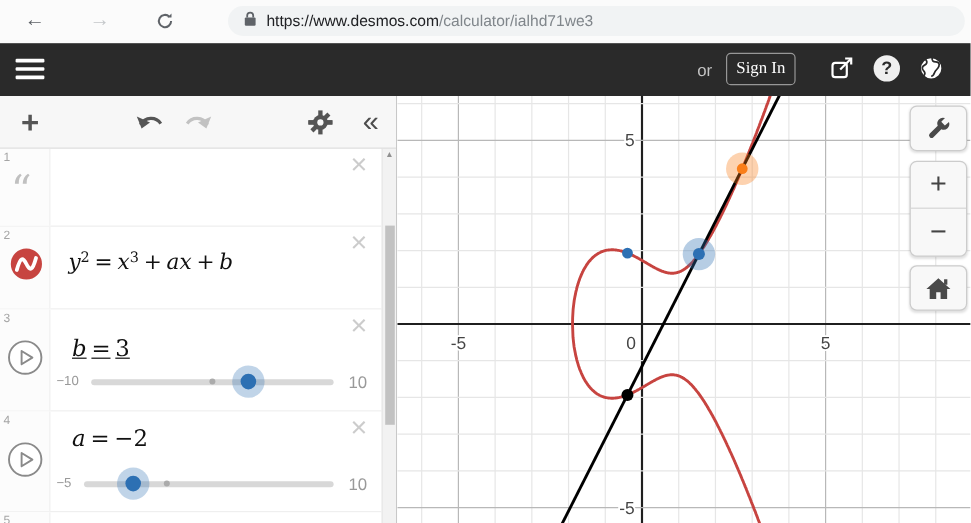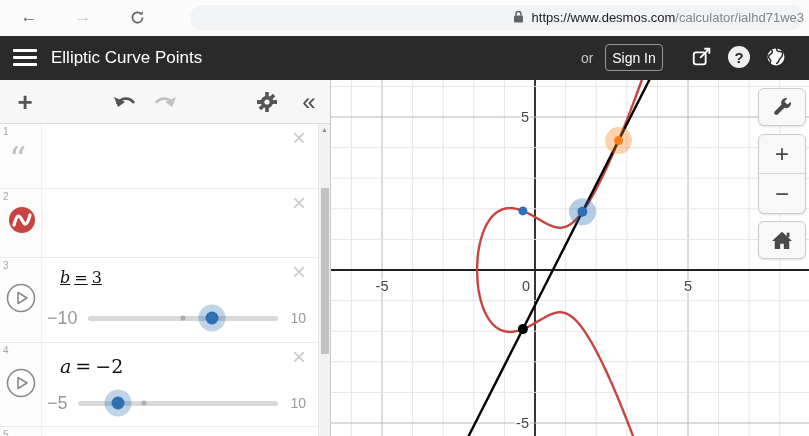--- a/index.html
+++ b/index.html
@@ -2,33 +2,33 @@
 <html><head>
 <meta charset="utf-8">
 <style>
   html,body{margin:0;padding:0;background:#fff;font-family:"Liberation Sans",sans-serif;}
   #app{position:relative;width:809px;height:436px;overflow:hidden;background:#fff;}
 
   
   .chrome{position:absolute;left:0;top:0;width:809px;height:36px;background:#fbfbfb;}
   .chrome .navbtn{position:absolute;top:4px;width:26px;height:26px;display:flex;align-items:center;justify-content:center;font-size:17px;color:#5f6368;}
   .chrome .fwd{color:#c4c7ca;}
-  .urlbar{position:absolute;left:190px;top:5px;width:614px;height:25px;background:#f1f3f4;border-radius:13px;display:flex;align-items:center;padding-left:13px;box-sizing:border-box;justify-content:flex-end;}
+  .urlbar{position:absolute;left:190px;top:5px;width:614px;height:25px;background:#f1f3f4;border-radius:13px;display:flex;align-items:center;padding-left:13px;box-sizing:border-box;}
   .urlbar .url{font-size:13px;margin-left:8px;white-space:nowrap;}
   .url .dom{color:#202124;}
   .url .path{color:#80868b;}
 
   
   .dheader{position:absolute;left:0;top:36px;width:809px;height:44px;background:#2a2a2a;}
   .burger{position:absolute;left:13px;top:13px;width:24px;height:18px;cursor:pointer;}
   .burger div{height:3px;background:#fff;margin-bottom:4px;border-radius:1px;}
   .dtitle{position:absolute;left:51px;top:12px;color:#fff;font-size:17px;}
   .btn-create{position:absolute;left:458px;top:7px;width:115px;height:29px;background:#2f9e48;border:none;border-radius:4px;color:#fff;font-size:14.5px;font-family:"Liberation Sans",sans-serif;}
   .or-label{position:absolute;left:581px;top:14px;color:#c3c3c3;font-size:14px;}
-  .btn-signin{position:absolute;left:605px;top:8px;width:58px;height:27px;background:transparent;border:1.5px solid #979797;border-radius:4px;color:#fff;font-size:14px;font-family:Liberation Sans, sans-serif;}
+  .btn-signin{position:absolute;left:605px;top:8px;width:58px;height:27px;background:transparent;border:1.5px solid #979797;border-radius:4px;color:#fff;font-size:14px;font-family:Liberation Serif, serif;}
   .hicon{position:absolute;top:9px;width:24px;height:24px;display:flex;align-items:center;justify-content:center;}
   .help-circle{width:22px;height:22px;border-radius:50%;background:#efefef;color:#2a2a2a;font-weight:bold;font-size:15px;display:flex;align-items:center;justify-content:center;}
 
   
   .panel{position:absolute;left:0;top:80px;width:331px;height:356px;background:#fff;border-right:1px solid #c8c8c8;box-sizing:border-box;}
   .ptoolbar{position:absolute;left:0;top:0;width:330px;height:44px;background:#f7f7f7;border-bottom:1px solid #d9d9d9;box-sizing:border-box;}
   .ticon{position:absolute;top:7px;height:30px;display:flex;align-items:center;justify-content:center;color:#555;}
   .plus-icon{left:10px;width:30px;font-size:26px;font-weight:bold;}
   .undo-icon{left:111px;width:30px;}
   .redo-icon{left:149px;width:30px;}
@@ -42,21 +42,21 @@
   .xbtn{position:absolute;right:12px;top:2px;font-size:24px;color:#ccc;line-height:1;cursor:pointer;}
   .note-quote{position:absolute;left:9px;top:18px;font-family:"DejaVu Serif",serif;font-size:34px;color:#c0c0c0;line-height:1;}
   .note-text{position:absolute;left:57px;top:26px;font-size:15px;color:#222;}
   .curve-badge{position:absolute;left:8px;top:17px;}
   .mathexp{position:absolute;font-family:"DejaVu Serif",serif;font-size:18px;color:#111;}
   .mvar{font-style:italic;}
   .mop{font-style:normal;padding:0 4px;}
   .msup{font-size:12px;vertical-align:6px;font-style:normal;}
   .playbtn{position:absolute;left:6px;top:25px;width:30px;height:30px;}
   .slider-row{position:absolute;left:0;width:318px;top:50px;height:20px;display:flex;align-items:center;padding-left:47px;padding-right:12px;box-sizing:border-box;}
-  .slider-min{color:#999;font-size:18px;margin-right:10px;white-space:nowrap;}
+  .slider-min{color:#999;font-size:11px;margin-right:10px;white-space:nowrap;}
   .slider-max{color:#999;font-size:14px;margin-left:12px;white-space:nowrap;}
   .slider-track{position:relative;flex:1;height:5px;background:#d8d8d8;border-radius:3px;}
   .slider-tick{position:absolute;width:5px;height:5px;border-radius:50%;background:#ababab;top:50%;transform:translate(-50%,-50%);}
   .slider-halo{position:absolute;width:27px;height:27px;border-radius:50%;background:rgba(45,112,179,0.30);top:50%;transform:translate(-50%,-50%);}
   .slider-handle{position:absolute;width:13px;height:13px;border-radius:50%;background:#2d70b3;top:50%;transform:translate(-50%,-50%);cursor:pointer;}
 
   .pscrollbar{position:absolute;left:318px;top:44px;width:12px;height:312px;background:#f2f2f2;border-left:1px solid #e7e7e7;box-sizing:border-box;}
   .pscroll-up{position:absolute;left:2px;top:2px;font-size:7px;color:#909090;}
   .pscroll-thumb{position:absolute;left:1.5px;top:64px;width:8px;height:166px;background:#c2c2c2;}
 
@@ -93,21 +93,20 @@
       <span class="url"><span class="dom">https://www.desmos.com</span><span class="path">/calculator/ialhd71we3</span></span>
     </div>
   </div>
 
   <div class="dheader">
     <div class="burger">
         <div></div>
         <div></div>
         <div></div>
       </div>
-    <div class="dtitle">Elliptic Curve Points</div>
     <span class="or-label">or</span>
     <button class="btn-signin">Sign In</button>
     <div class="hicon" style="left:690px;">
       <svg width="22" height="22" viewBox="0 0 24 24">
           <rect x="3" y="7" width="13" height="13" rx="2.5" fill="none" stroke="#fff" stroke-width="2"></rect>
           <path d="M10 13 L20 3" stroke="#fff" stroke-width="2" fill="none"></path>
           <path d="M14.5 3 H20 V8.5" stroke="#fff" stroke-width="2" fill="none"></path>
         </svg>
     </div>
     <div class="hicon" style="left:727px;">
@@ -166,34 +165,35 @@
       <div class="eitem" style="height:69px;">
         <div class="gutter">
             <span class="idx">2</span>
           <span class="curve-badge">
             <svg width="28" height="28" viewBox="0 0 28 28">
                 <circle cx="14" cy="14" r="13" fill="#c74440"></circle>
                 <path d="M6 19 C9 8 11 8 14 14 C17 20 19 20 22 9" fill="none" stroke="#fff" stroke-width="3.2" stroke-linecap="round"></path>
               </svg>
           </span>
           </div>
+        <span class="mathexp" style="left:57px;top:18px;"><span class="mvar">y</span><sup class="msup">2</sup><span class="mop">=</span><span class="mvar">x</span><sup class="msup">3</sup><span class="mop">+</span><span class="mvar">ax</span><span class="mop">+</span><span class="mvar">b</span></span>
         <span class="xbtn">×</span>
       </div>
 
       <div class="eitem" style="height:85px;">
         <div class="gutter">
             <span class="idx">3</span>
           <span class="playbtn">
             <svg width="30" height="30" viewBox="0 0 30 30">
                 <circle cx="15" cy="15" r="13.5" fill="#fff" stroke="#8a8a8a" stroke-width="1.6"></circle>
                 <path d="M12 9.5 L21 15 L12 20.5 Z" fill="none" stroke="#8a8a8a" stroke-width="1.6" stroke-linejoin="round"></path>
               </svg>
           </span>
           </div>
-        <span class="mathexp" style="left:60px;top:10px;font-size:16px;text-decoration:underline;"><span class="mvar">b</span><span class="mop">=</span><span>3</span></span>
+        <span class="mathexp" style="left:60px;top:22px;font-size:19px;text-decoration:underline;"><span class="mvar">b</span><span class="mop">=</span><span>3</span></span>
         <span class="xbtn">×</span>
         <div class="slider-row">
           <span class="slider-min">−10</span>
           <div class="slider-track">
             <span class="slider-tick" style="left: 50%;"></span>
             <span class="slider-halo" style="left: 65%;"></span>
             <span class="slider-handle" style="left: 65%;"></span>
           </div>
           <span class="slider-max">10</span>
         </div>

